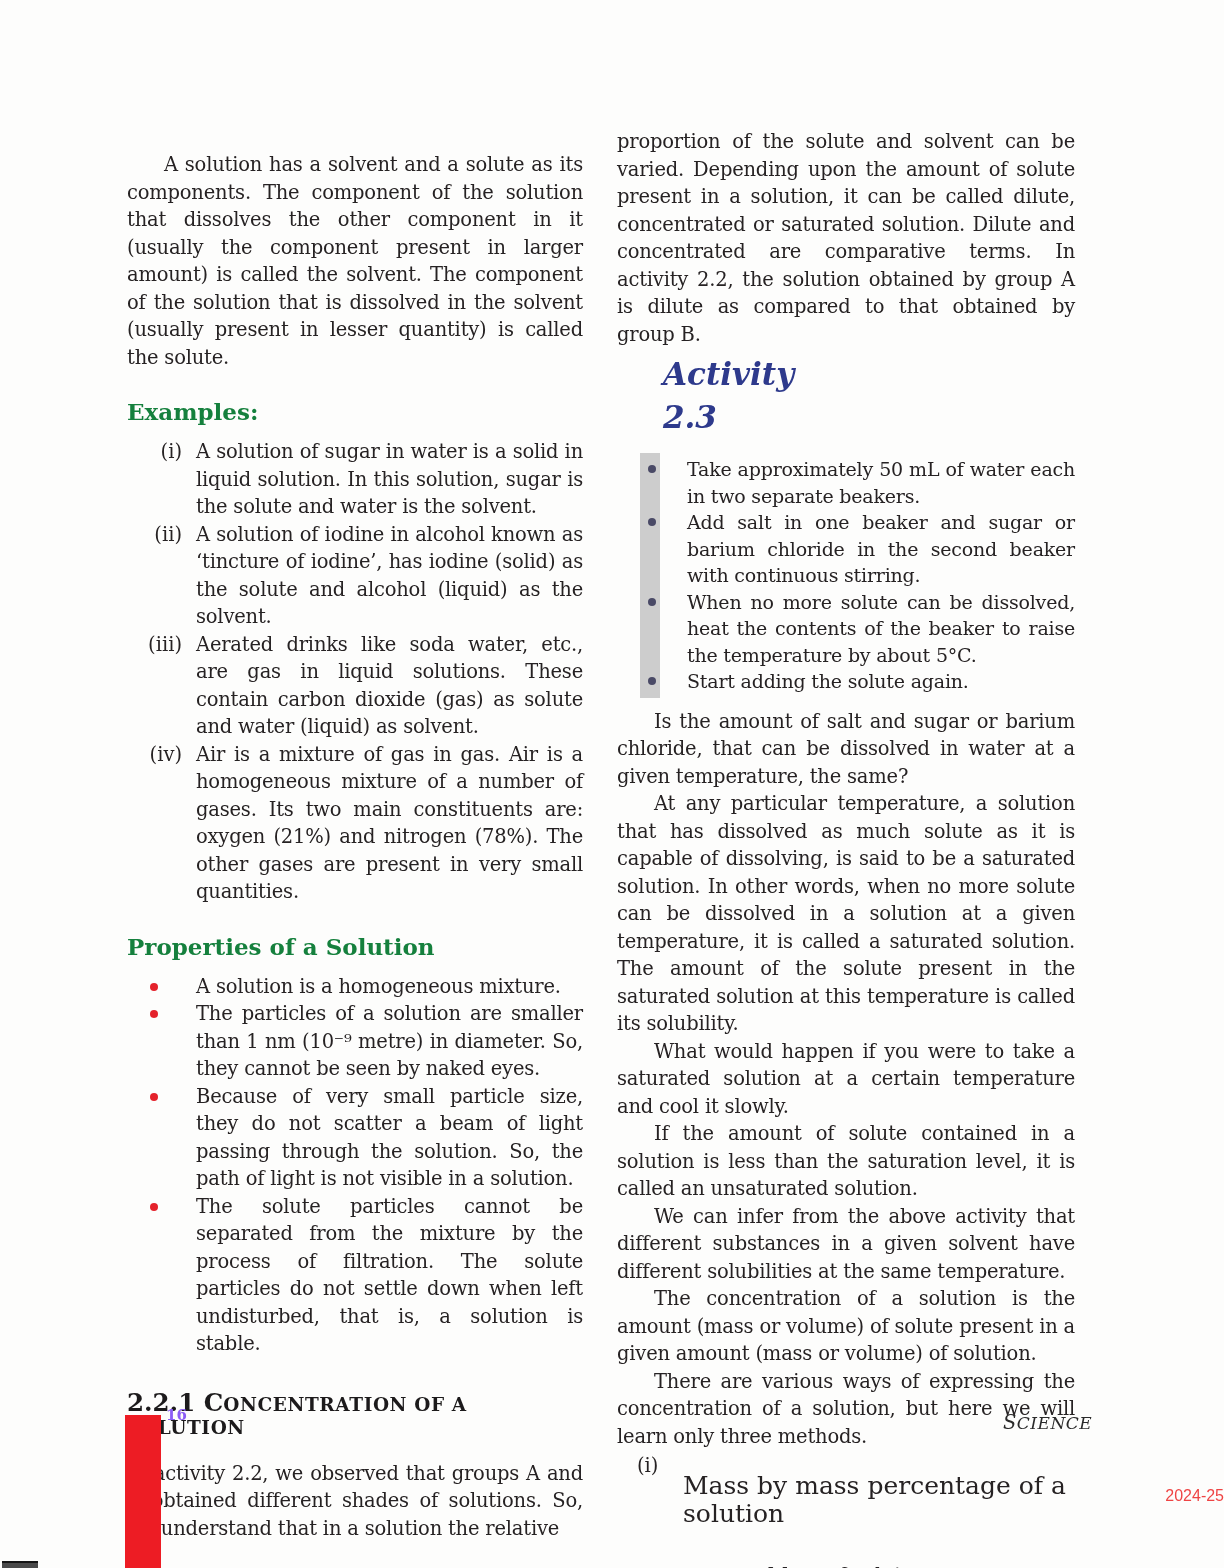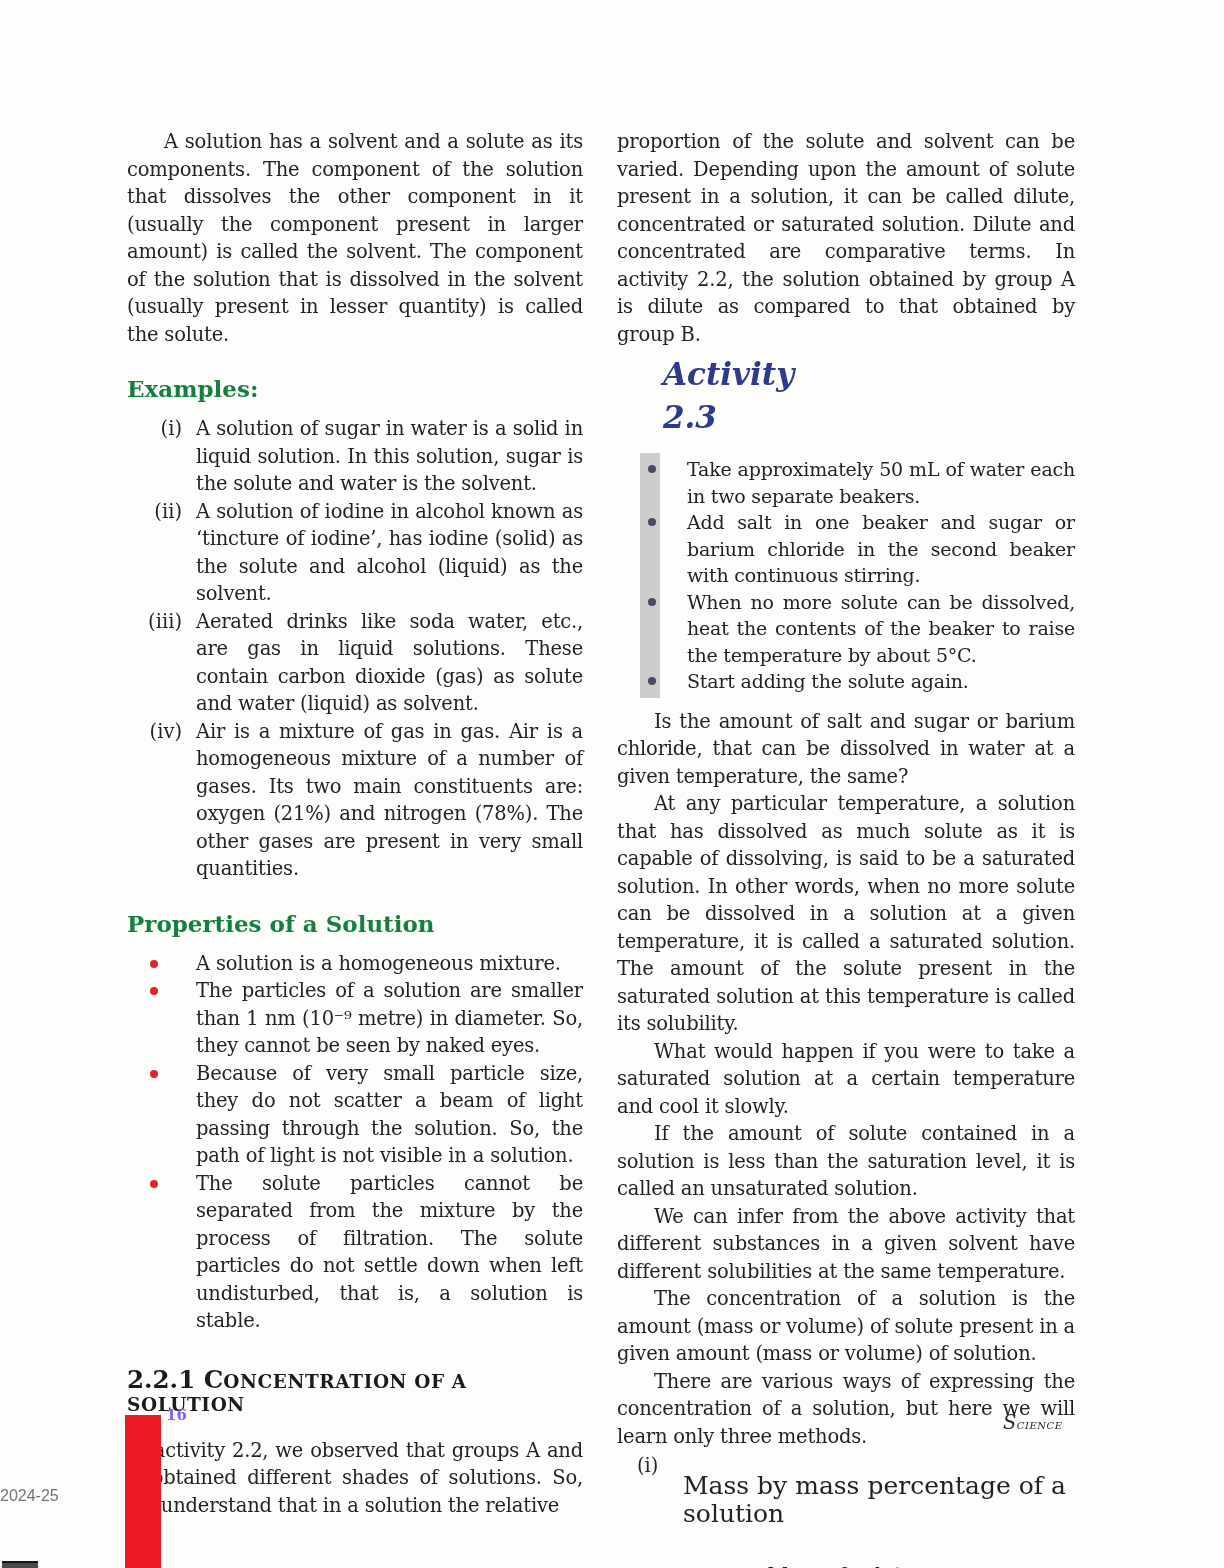--- a/index.html
+++ b/index.html
@@ -3,21 +3,21 @@
 <meta charset="utf-8">
 <style>
   html,body{margin:0;padding:0;background:#e9e9e9;}
   .page{
     position:relative;width:1224px;height:1568px;margin:0 auto;
     background:#fdfdfc;overflow:hidden;
     font-family:"DejaVu Serif","Liberation Serif",serif;
     color:#262223;
   }
   .col{position:absolute;top:128px;}
-  .col-left{left:127px;width:456px;}
+  .col-left{left:127px;width:456px;margin-top:23px;}
   .col-right{left:617px;width:458px;}
   p.body{font-size:19.5px;line-height:27.5px;text-align:justify;margin:0;letter-spacing:-0.2px;}
   .indent{text-indent:37px;}
   .red-heading{color:#15803d;font-weight:bold;font-size:23px;margin:27px 0 13px 0;letter-spacing:0;}
   .ex-row{display:flex;margin:0;}
   .ex-num{flex:0 0 55px;text-align:right;padding-right:14px;font-size:19.5px;line-height:27.5px;}
   .ex-txt{flex:1;font-size:19.5px;line-height:27.5px;text-align:justify;letter-spacing:-0.2px;}
   .prop-item{position:relative;padding-left:69px;font-size:19.5px;line-height:27.5px;text-align:justify;letter-spacing:-0.2px;}
   .prop-dot{position:absolute;left:23px;top:10px;width:8px;height:8px;border-radius:50%;background:#e4222b;}
   .section-heading{margin:30px 0 22px 0;font-weight:bold;color:#1c1a1b;}
@@ -39,23 +39,23 @@
   .frac{text-align:center;line-height:1.25;margin:0 6px;}
   .frac-den{border-top:2px solid #a16207;padding:1px 6px 0 6px;}
   .frac-num{padding:0 6px 1px 6px;}
   .f-eq{font-size:20px;}
   .f-mult{font-size:21px;margin-left:12px;}
   
   .red-bar{position:absolute;left:125px;top:1415px;width:36px;height:153px;background:#ed1c24;}
   .page-num{position:absolute;left:166px;top:1406px;font-size:15px;font-weight:bold;color:#8b5cf6;}
   .science{position:absolute;left:1003px;top:1411px;font-style:italic;color:#2a2a2a;letter-spacing:0.5px;}
   .sci-first{font-size:19.5px;}
-  .sci-rest{font-size:10px;}
-  .edition{position:absolute;left:0;top:1487px;width:100%;text-align:left;
-    font-family:"Liberation Sans",sans-serif;font-size:16px;color:#737373;}
+  .sci-rest{font-size:17px;}
+  .edition{position:absolute;left:0;top:1487px;width:100%;text-align:right;
+    font-family:"Liberation Sans",sans-serif;font-size:16px;color:#ef4444;}
   .corner-mark{position:absolute;left:2px;top:1561px;width:36px;height:7px;
     background:#4a4a4a;border-top:2px solid #161616;}
 </style>
 </head>
 <body>
 
 <div class="page">
 
   <div class="col col-left">
     <p class="body indent">A solution has a solvent and a solute as its components. The component of the solution that dissolves the other component in it (usually the component present in larger amount) is called the solvent. The component of the solution that is dissolved in the solvent (usually present in lesser quantity) is called the solute.</p>

